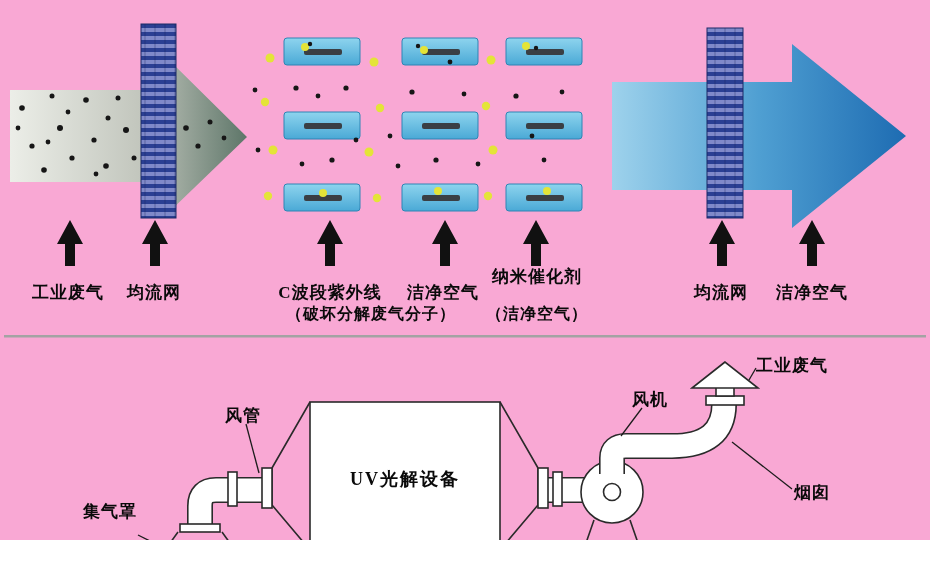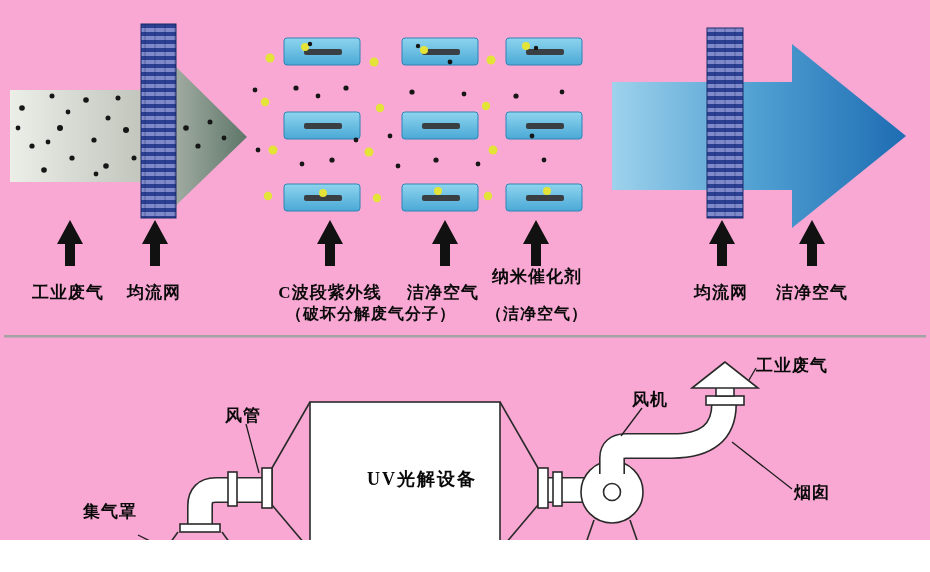--- a/index.html
+++ b/index.html
@@ -14,21 +14,21 @@
   #stage{
     position:relative; width:930px; height:540px; background:#f9a8d4;
     font-family:Liberation Serif, serif; overflow:hidden;
   }
   svg.layer{ position:absolute; left:0; top:0; }
   .lbl{
     position:absolute; transform:translateX(-50%); white-space:nowrap;
     font-size:17px; font-weight:600; color:#0a0a0a; letter-spacing:1px;
   }
   .lbl.sub{ font-size:16px; font-weight:600; }
-  #device-label{ font-size:18px; letter-spacing:2px;margin-left:17px; }
+  #device-label{ font-size:18px; letter-spacing:2px; }
   
   .net-dark{ fill:var(--net-stripe-dark); }
   .net-light{ fill:var(--net-stripe-light); }
   .net-frame{ fill:url(#netP); stroke:#1c2a66; stroke-width:1; }
   .lamp-body{ fill:url(#lampGrad); stroke:#2e85b5; stroke-width:1; }
   .lamp-bar{ fill:#3a3f44; }
   .dot{ fill:var(--particle-black); }
   .blob{ fill:var(--ozone-yellow); }
   .up-arrow{ fill:#111; }
   .gray-arrow{ fill:url(#grayGrad); }

